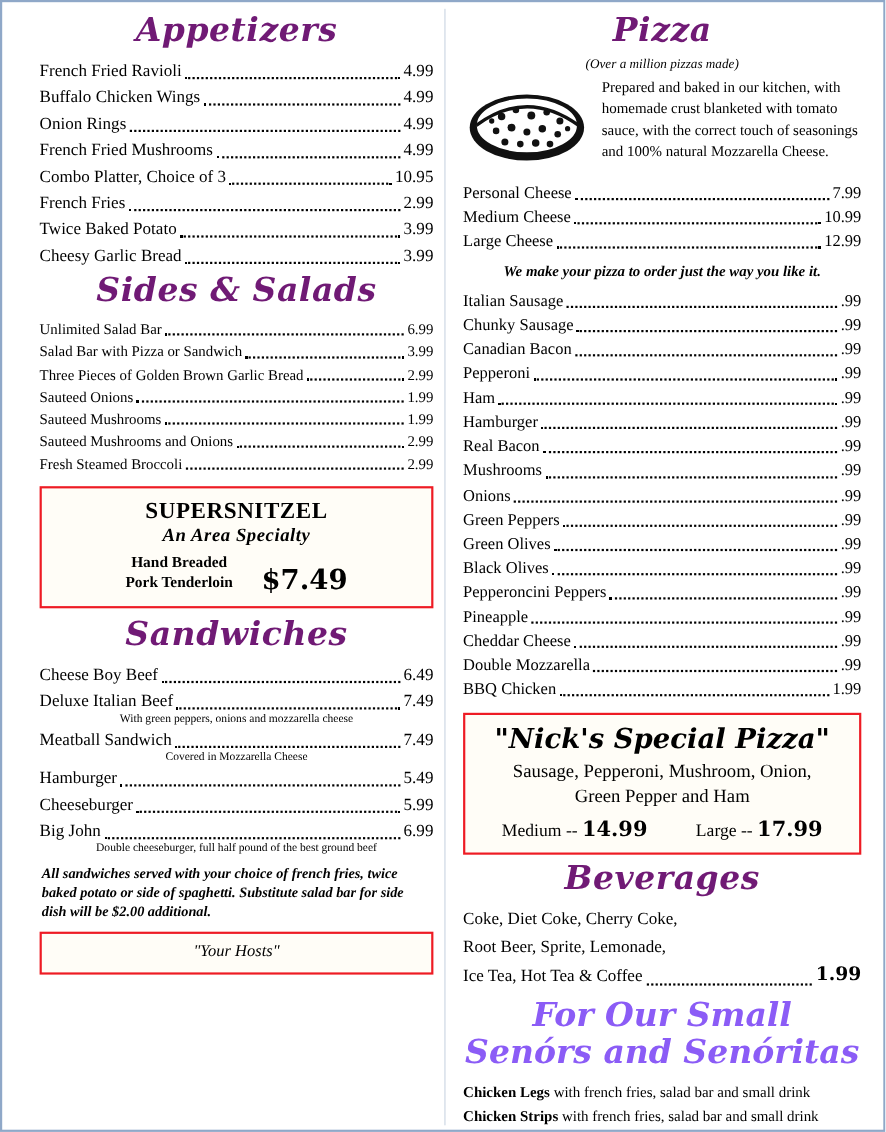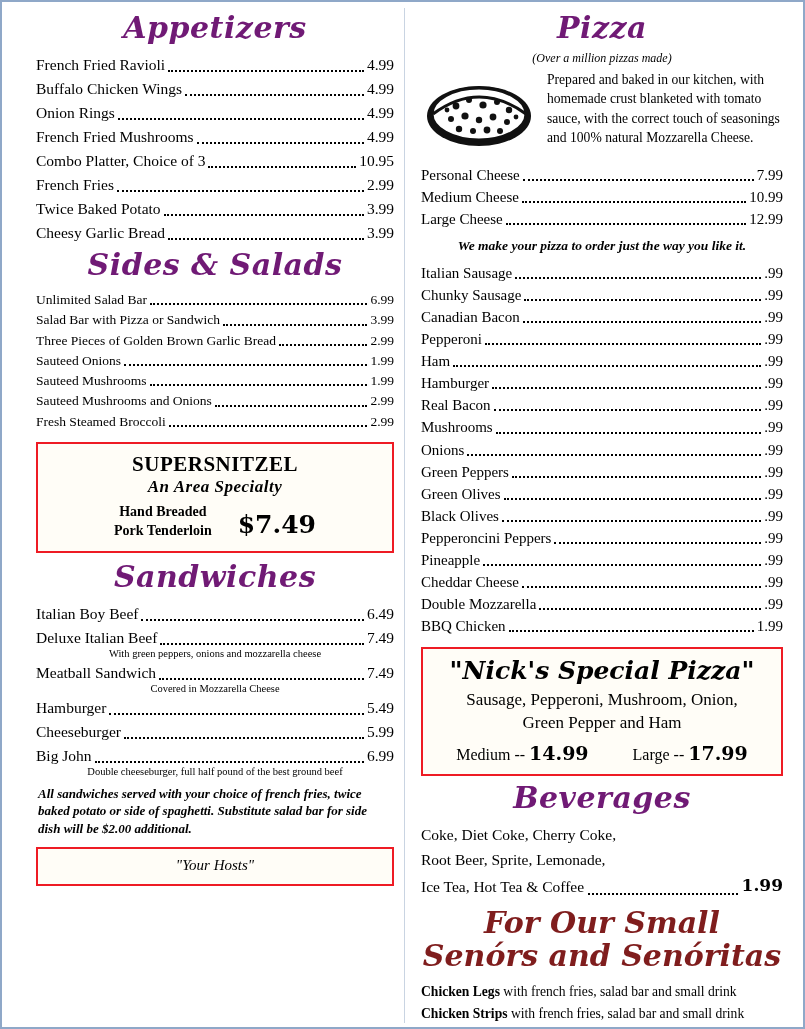--- a/index.html
+++ b/index.html
@@ -86,21 +86,21 @@
   .box .title.italic{font-style:italic;font-size:17px;}
   .box .sub2{font-size:16px;font-weight:bold;margin-top:1px;}
   .box .desc{
     font-size:12.2px;line-height:1.34;margin:5px 6px 2px 6px;text-align:center;
   }
   .box .price{
     font-size:25px;font-weight:bold;margin-top:6px;font-family:"DejaVu Serif",serif;
   }
 
   .snitzel-row{
-    display:flex;align-items:center;justify-content:center;gap:26px;margin-top:6px;
+    display:flex;align-items:flex-end;justify-content:center;gap:26px;margin-top:6px;
   }
   .snitzel-row .left{font-size:14px;font-weight:bold;line-height:1.35;text-align:center;}
   .snitzel-row .price{font-size:25px;font-weight:bold;font-family:"DejaVu Serif",serif;}
 
   .tinynote{font-size:10.5px;text-align:center;margin:-2px 0 2px 0;}
   .italic-note{
     font-size:13px;font-style:italic;font-weight:bold;line-height:1.35;margin:8px 2px 4px 2px;
   }
 
   .hosts{
@@ -126,21 +126,21 @@
   .special-pizza .sizes{margin-top:7px;font-size:16px;display:flex;justify-content:center;gap:44px;}
   .special-pizza .sizes b{font-size:19px;font-family:"DejaVu Serif",serif;}
 
   .bev{font-size:15.5px;line-height:1.6;}
   .bev .lastline{display:flex;align-items:flex-end;}
   .bev .lastline .nm{flex:0 0 auto;}
   .bev .lastline .dots{flex:1 1 auto;border-bottom:2px dotted #000;margin:0 4px 5px 4px;}
   .bev .lastline .pr{font-weight:bold;font-size:17px;font-family:"DejaVu Serif",serif;}
 
   h2.kids{
-    font-family:"DejaVu Serif",serif;font-style:italic;color:#7f1d1d;text-align:center;
+    font-family:"DejaVu Serif",serif;font-style:italic;color:#8b5cf6;text-align:center;
     font-size:30px;font-weight:bold;line-height:1.12;margin:6px 0 8px 0;
   }
   .kids-list{font-size:13.6px;line-height:1.62;}
   .kids-list b{font-weight:bold;}
 </style>
 </head>
 <body>
 
 <div class="page">
   <div class="cols">
@@ -239,21 +239,21 @@
             <div>Hand Breaded</div>
             <div>Pork Tenderloin</div>
           </div>
           <div class="price">$7.49</div>
         </div>
       </div>
 
       <h2 class="section">Sandwiches</h2>
       <ul class="items">
         <li>
-            <span class="nm">Italian Boy Beef</span>
+            <span class="nm">Cheese Boy Beef</span>
             <span class="dots"></span>
             <span class="pr">6.49</span>
           </li>
         <li>
             <span class="nm">Deluxe Italian Beef</span>
             <span class="dots"></span>
             <span class="pr">7.49</span>
           </li>
       </ul>
       <div class="tinynote">With green peppers, onions and mozzarella cheese</div>

